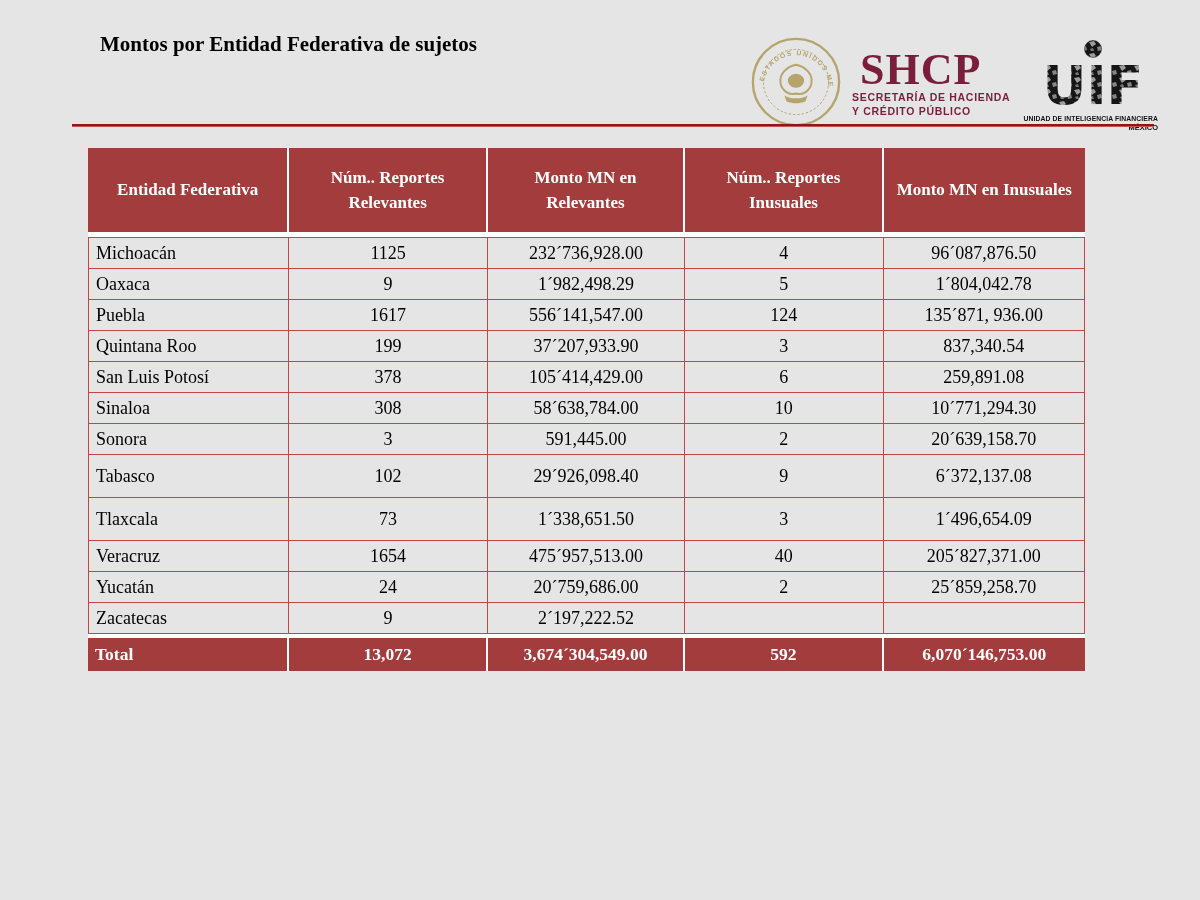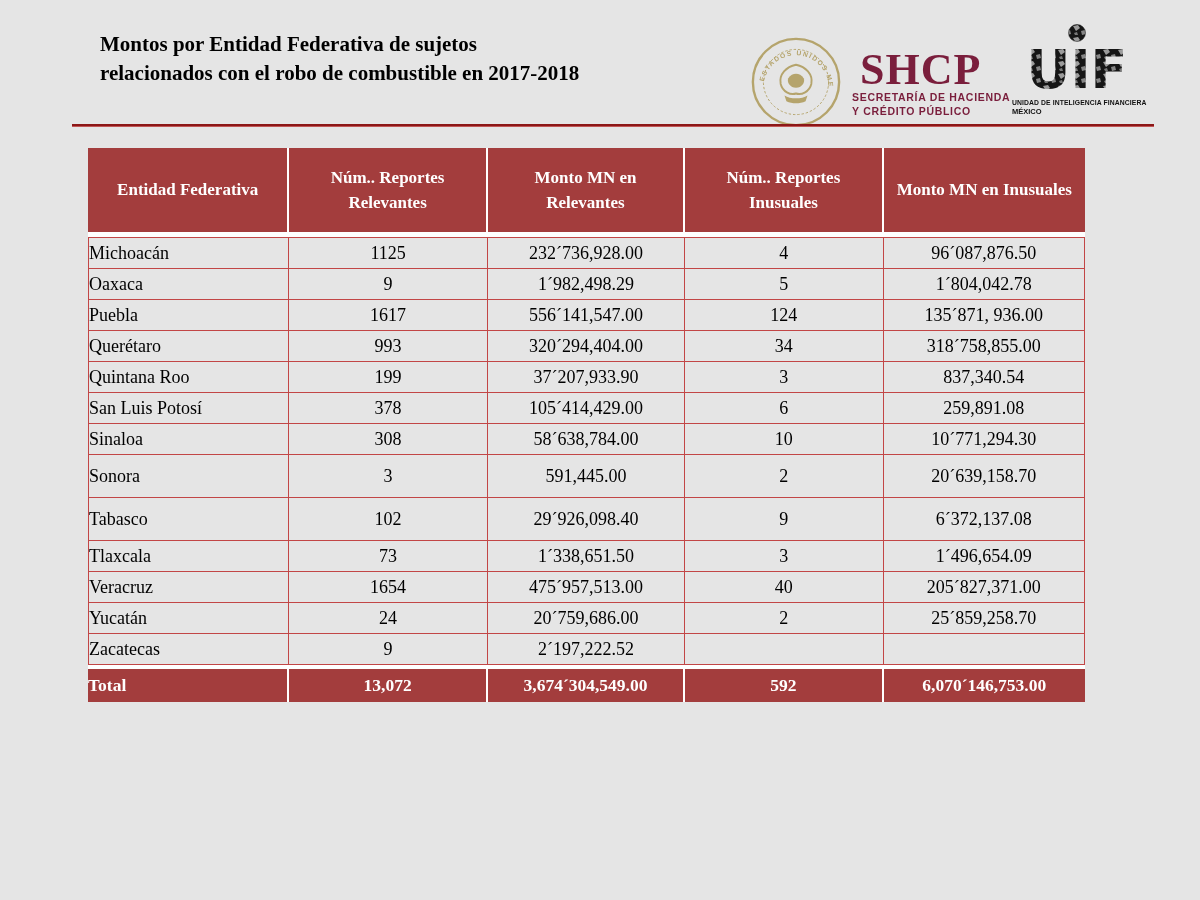--- a/index.html
+++ b/index.html
@@ -19,21 +19,21 @@
   .shcp-acronym {
     font-family:"Liberation Serif", serif; font-weight:bold; font-size:44px;
     color:#7A1E3C; line-height:0.95; letter-spacing:1px;margin-left:8px;
   }
   .shcp-sub {
     font-family:"Liberation Sans", sans-serif; font-weight:bold; font-size:10.5px;
     color:#7A1E3C; letter-spacing:0.7px; margin-top:4px; line-height:1.3;
   }
   .shcp-sub span { display:block; }
 
-  .uif { position:absolute; left:1012px; top:24px; width:146px; text-align:left; }
+  .uif { position:absolute; left:1012px; top:40px; width:146px; text-align:right; }
   .uif-sub {
     font-family:"Liberation Sans", sans-serif; font-weight:bold; font-size:6.8px;
     color:#111; letter-spacing:0.1px; line-height:1.25; margin-top:1px;
   }
   .uif-mx { font-family:"Liberation Sans", sans-serif; font-weight:bold; font-size:7.5px; color:#111; }
 
   .rule {
     position:absolute; left:72px; right:46px; top:124px; height:3px;
     background:linear-gradient(to bottom, #8C1717 55%, #E07B7B);
   }
@@ -48,41 +48,40 @@
     border-right:2.5px solid #ffffff; border-bottom:5px solid #ffffff;
     padding:0 10px; line-height:1.5;
   }
   th:last-child { border-right:none; }
 
   td {
     font-size:18px; color:#000; height:28px; vertical-align:middle;
     border-top:1.5px solid #C24646; border-right:1.5px solid #C24646;
     padding:1px 5px; overflow:hidden; white-space:nowrap;
   }
-  td.c-ent { text-align:left; border-left:1.5px solid #C24646; padding-left:0; }
+  td.c-ent { text-align:left; border-left:1.5px solid #C24646; padding-left:7px; }
   td.c-num { text-align:center; }
   tbody tr:nth-child(8) td, tbody tr:nth-child(9) td { height:40px; }
   tbody tr:last-child td { border-bottom:1.5px solid #C24646; }
 
   tfoot td {
     background:#A33D3D; color:#ffffff; font-weight:bold; font-size:17.5px;
     height:31px; border-top:4px solid #ffffff; border-right:2.5px solid #ffffff;
     border-bottom:none;
   }
   tfoot td.c-ent { border-left:none; text-align:left; padding-right:8px; }
   tfoot td:last-child { border-right:none; }
 </style>
 </head>
 <body>
 
 <div class="slide">
 
   <div class="title">
     <span class="tline">Montos por Entidad Federativa de sujetos</span>
-    <span class="tline">relacionados con el robo de combustible en 2017-2018</span>
   </div>
 
   <div class="shcp">
     <span>
       <svg width="92" height="92" viewBox="0 0 96 96">
         <defs>
           <path id="sealArc" d="M 14 54 A 34 34 0 1 1 82 54" fill="none"></path>
         </defs>
         <circle cx="48" cy="48" r="45" fill="none" stroke="#B5A46C" stroke-width="2.5"></circle>
         <circle cx="48" cy="48" r="34" fill="none" stroke="#B5A46C" stroke-width="1" stroke-dasharray="2.5 2"></circle>
@@ -158,27 +157,20 @@
             <td class="c-num">1´804,042.78</td>
           </tr>
           <tr>
             <td class="c-ent">Puebla</td>
             <td class="c-num">1617</td>
             <td class="c-num">556´141,547.00</td>
             <td class="c-num">124</td>
             <td class="c-num">135´871, 936.00</td>
           </tr>
           <tr>
-            <td class="c-ent">Querétaro</td>
-            <td class="c-num">993</td>
-            <td class="c-num">320´294,404.00</td>
-            <td class="c-num">34</td>
-            <td class="c-num">318´758,855.00</td>
-          </tr>
-          <tr>
             <td class="c-ent">Quintana Roo</td>
             <td class="c-num">199</td>
             <td class="c-num">37´207,933.90</td>
             <td class="c-num">3</td>
             <td class="c-num">837,340.54</td>
           </tr>
           <tr>
             <td class="c-ent">San Luis Potosí</td>
             <td class="c-num">378</td>
             <td class="c-num">105´414,429.00</td>

